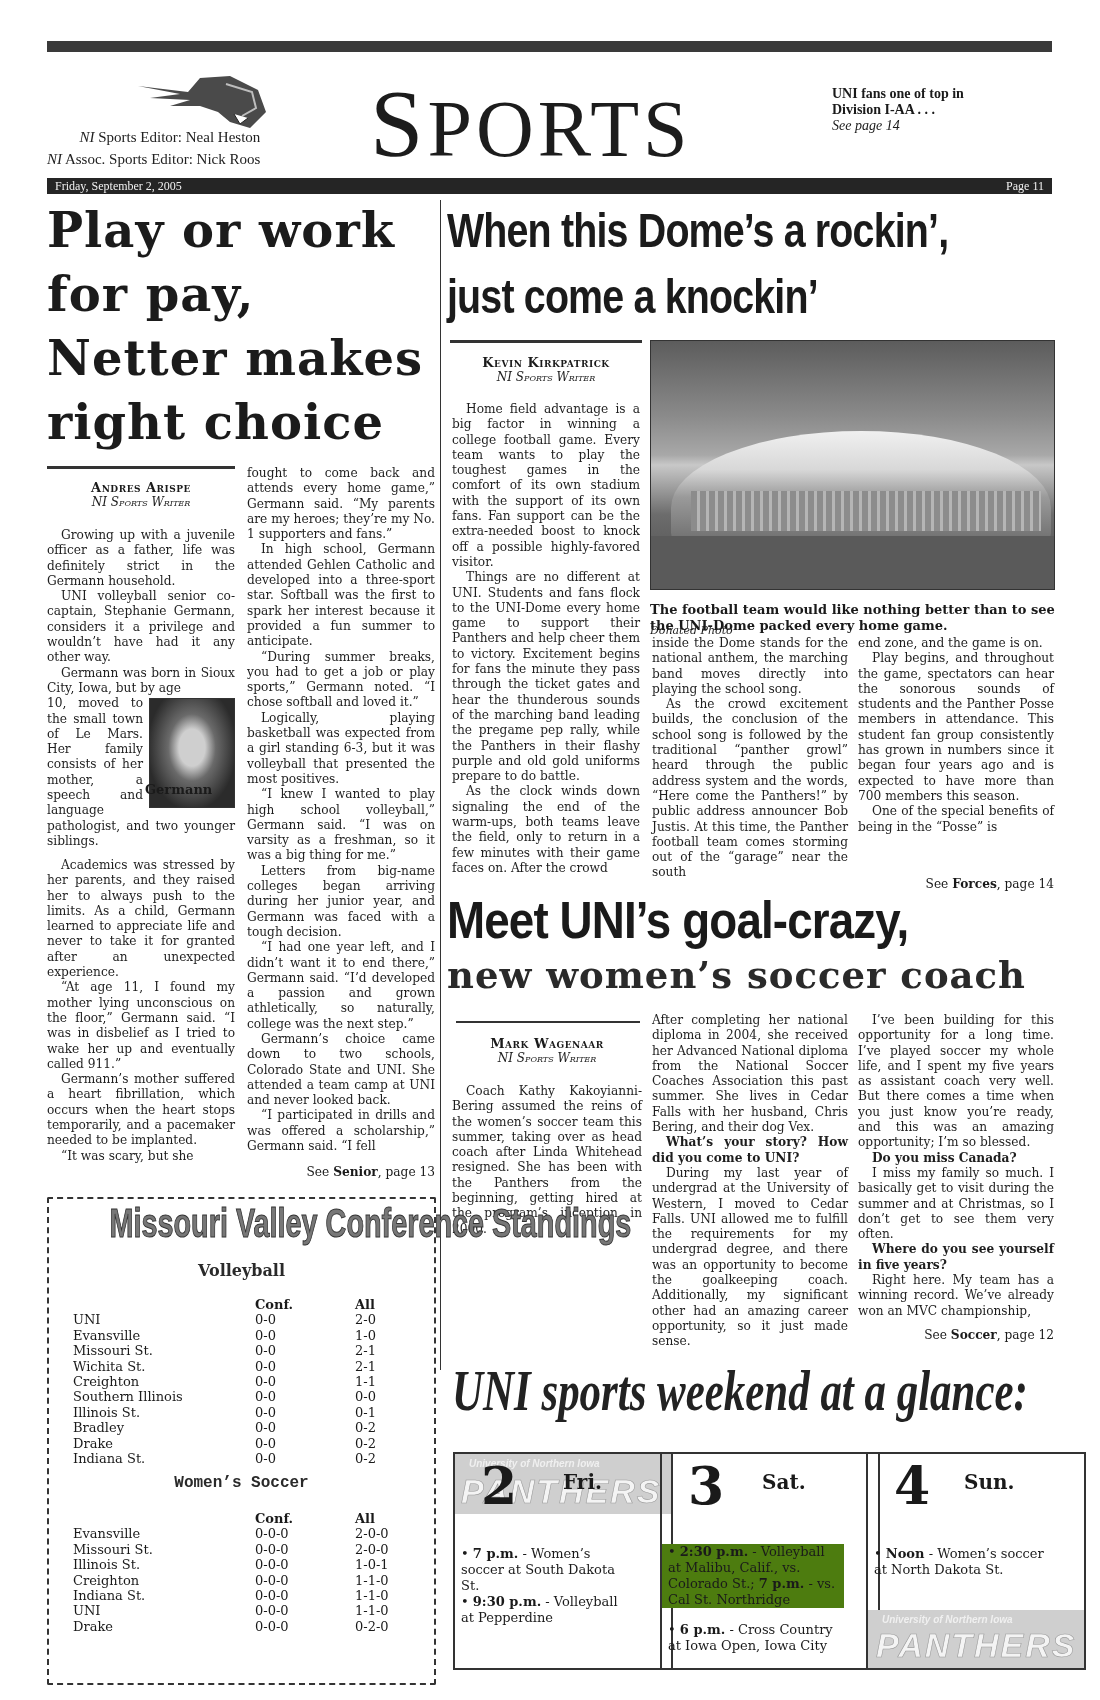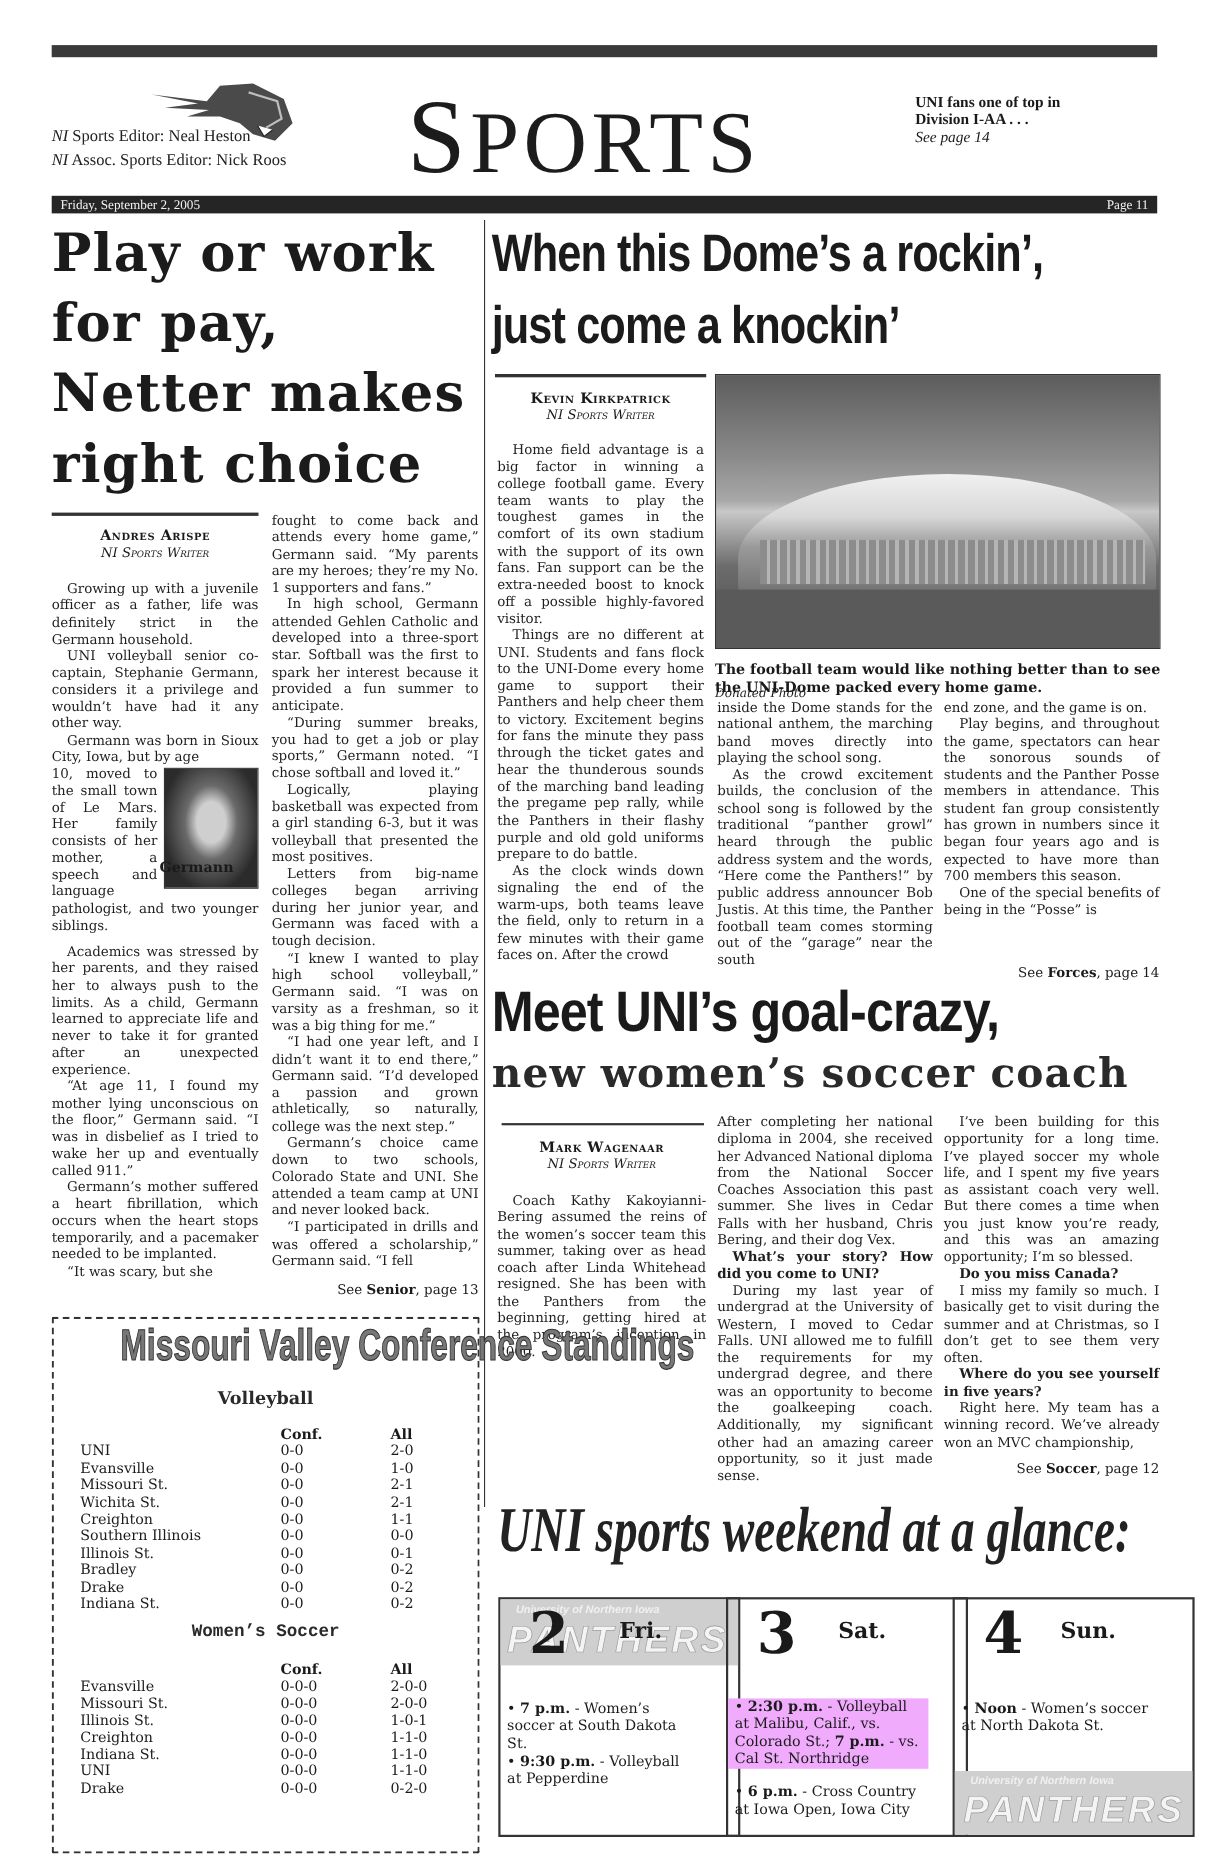--- a/index.html
+++ b/index.html
@@ -2,21 +2,21 @@
 <html><head>
 <meta charset="utf-8">
 <style>
   * { box-sizing: border-box; margin: 0; padding: 0; }
   html, body { width: 1100px; height: 1700px; background: #ffffff; }
   body { position: relative; font-family: "DejaVu Serif", serif; color: #1a1a1a; overflow: hidden; }
   .abs { position: absolute; }
 
   .top-rule { left: 47px; top: 41px; width: 1005px; height: 11px; background: #3a3a3a; }
   .logo { left: 130px; top: 72px; width: 140px; height: 60px; }
-  .editors { left: 47px; top: 113px; font-family: "Liberation Serif", serif; font-size: 15px; line-height: 22px; color: #222; }
+  .editors { left: 47px; top: 126px; font-family: "Liberation Serif", serif; font-size: 15px; line-height: 22px; color: #222; text-align: right; }
   .editors i { font-style: italic; }
   .masthead { left: 370px; top: 84px; font-family: "Liberation Serif", serif; font-size: 80px; line-height: 80px; letter-spacing: 4px; color: #1c1c1c; }
   .masthead .cap { font-size: 96px; }
   .teaser { left: 832px; top: 86px; font-family: Liberation Serif, serif; font-size: 14px; line-height: 16px; }
   .teaser b { font-weight: bold; display: block; }
   .teaser i { font-style: italic; }
 
   .date-bar { left: 47px; top: 178px; width: 1005px; height: 16px; background: #252525; color: #f2f2f2; font-family: "Liberation Serif", serif; font-size: 12px; line-height: 16px; padding: 0 8px; display: flex; justify-content: space-between; }
 
   .h-left { left: 47px; top: 198px; width: 390px; font-family: "DejaVu Serif", serif; font-weight: bold; font-size: 48px; line-height: 64px; letter-spacing: 1px; color: #1b1b1b; }
@@ -62,21 +62,21 @@
 
   .day-box { top: 1452px; width: 220px; height: 218px; border: 2px solid #333; }
   .day-head { position: absolute; left: 0; top: 0; width: 100%; height: 60px; }
   .day-head.shaded { background: #cfcfcf; }
   .day-num { position: absolute; left: 26px; top: 4px; font-family: "DejaVu Serif", serif; font-weight: bold; font-size: 52px; line-height: 56px; color: #1a1a1a; }
   .day-name { position: absolute; left: 100px; top: 16px; font-family: "DejaVu Serif", serif; font-weight: bold; font-size: 20px; }
   .panthers-mark { position: absolute; font-family: "Liberation Sans", sans-serif; font-style: italic; font-weight: bold; color: #f4f4f4; -webkit-text-stroke: 0.6px #9a9a9a; letter-spacing: 2px; }
   .uni-small { position: absolute; font-family: "Liberation Sans", sans-serif; font-style: italic; font-weight: bold; font-size: 10px; color: #f0f0f0; }
   .event { position: absolute; left: 6px; width: 172px; font-family: "DejaVu Serif", serif; font-size: 13px; line-height: 16px; }
   .event b { font-weight: bold; }
-  .event.shaded { background: #f0abfc; }
+  .event.shaded { background: #4d7c0f; }
   .panthers-banner { position: absolute; left: 0; bottom: 0; width: 100%; height: 58px; background: #cfcfcf; }
 </style>
 </head>
 <body>
 
 <div class="abs top-rule"></div>
 
 <svg class="abs logo" viewBox="0 0 140 60">
   <path d="M8 14 L58 20 L70 6 L100 4 L128 18 L136 40 L120 56 L100 50 L88 40 L70 34 L40 34 L60 28 L20 26 L50 22 Z" fill="#4a4a4a"></path>
   <path d="M96 12 L122 20 L126 36 L112 44" fill="none" stroke="#bdbdbd" stroke-width="2"></path>
@@ -130,22 +130,22 @@
   <p>“At age 11, I found my mother lying unconscious on the floor,” Germann said. “I was in disbelief as I tried to wake her up and eventually called 911.”</p>
   <p>Germann’s mother suffered a heart fibrillation, which occurs when the heart stops temporarily, and a pacemaker needed to be implanted.</p>
   <p>“It was scary, but she</p>
 </div>
 
 <div class="abs body-text" style="left:247px; top:466px; width:188px;">
   <p class="noind">fought to come back and attends every home game,” Germann said. “My parents are my heroes; they’re my No. 1 supporters and fans.”</p>
   <p>In high school, Germann attended Gehlen Catholic and developed into a three-sport star. Softball was the first to spark her interest because it provided a fun summer to anticipate.</p>
   <p>“During summer breaks, you had to get a job or play sports,” Germann noted. “I chose softball and loved it.”</p>
   <p>Logically, playing basketball was expected from a girl standing 6-3, but it was volleyball that presented the most positives.</p>
+  <p>“I knew I wanted to play high school volleyball,” Germann said. “I was on varsity as a freshman, so it was a big thing for me.”</p>
   <p>Letters from big-name colleges began arriving during her junior year, and Germann was faced with a tough decision.</p>
-  <p>“I knew I wanted to play high school volleyball,” Germann said. “I was on varsity as a freshman, so it was a big thing for me.”</p>
   <p>“I had one year left, and I didn’t want it to end there,” Germann said. “I’d developed a passion and grown athletically, so naturally, college was the next step.”</p>
   <p>Germann’s choice came down to two schools, Colorado State and UNI. She attended a team camp at UNI and never looked back.</p>
   <p>“I participated in drills and was offered a scholarship,” Germann said. “I fell</p>
 </div>
 <div class="abs see" style="left:247px; top:1165px; width:188px;">
   <span>See </span><b>Senior</b><span>, page 13</span>
 </div>
 
 <div class="abs col-divider"></div>
 

